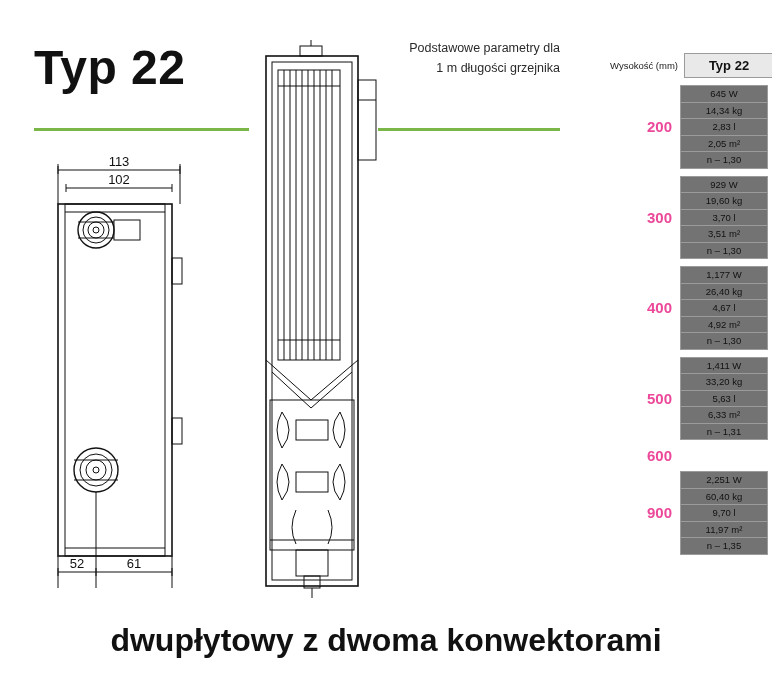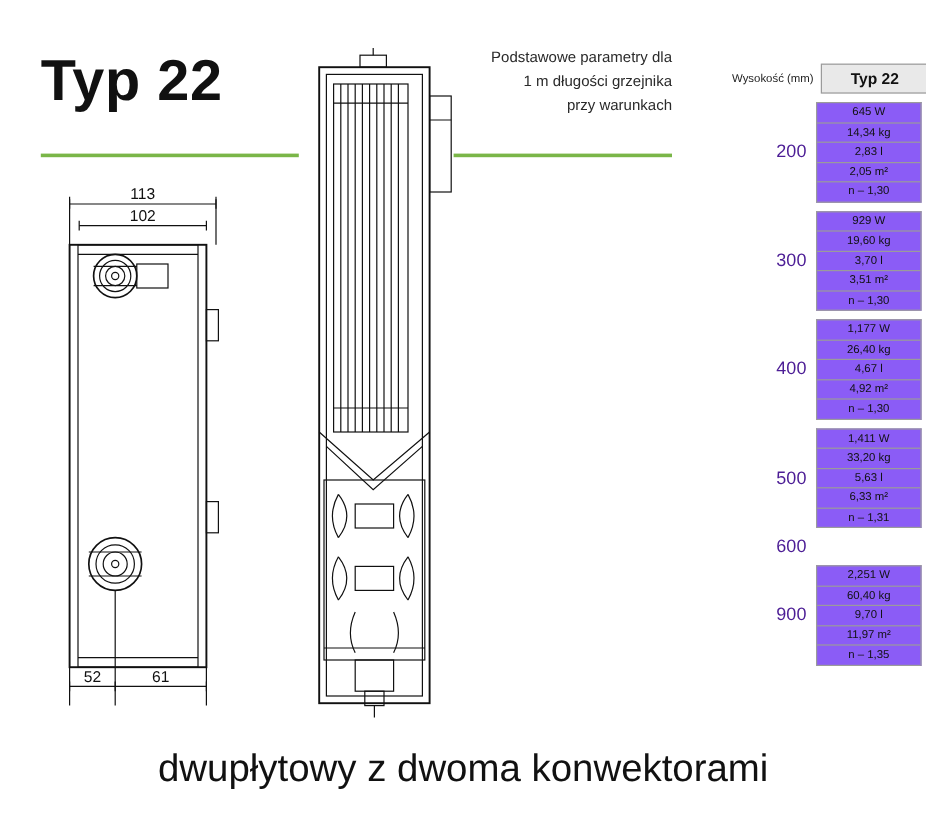--- a/index.html
+++ b/index.html
@@ -30,21 +30,21 @@
     text-align:right;font-size:12.5px;line-height:20px;color:#2a2a2a;
   }
   .caption-rule{
     position:absolute;left:378px;top:128px;width:182px;height:3px;
     background:#7ab648;
   }
 
   
   .footer{
     position:absolute;left:0;top:622px;width:772px;text-align:center;
-    font-size:32px;font-weight:normal;color:#111;letter-spacing:0px;
+    font-size:32px;font-weight:bold;color:#111;letter-spacing:0px;
   }
 
   
   .draw{position:absolute;}
   svg{display:block;}
 
   
   .table{
     position:absolute;left:600px;top:52px;width:174px;
   }
@@ -58,41 +58,40 @@
     width:88px;height:23px;background:#e9e9e9;border:1px solid #9b9b9b;
     display:flex;align-items:center;justify-content:center;
     font-size:13px;font-weight:bold;color:#111;
   }
   .grp{
     display:flex;align-items:stretch;margin-top:7px;
   }
   .grp .ht{
     width:80px;display:flex;align-items:center;justify-content:flex-end;
     padding-right:8px;box-sizing:border-box;
-    font-size:15px;font-weight:normal;color:#4c1d95;
-  }
-  .vals{width:88px;border:1px solid #9b9b9b;border-bottom:none;box-sizing:border-box;background:#8b5cf6;}
+    font-size:15px;font-weight:bold;color:#ec4899;
+  }
+  .vals{width:88px;border:1px solid #9b9b9b;border-bottom:none;box-sizing:border-box;background:#737373;}
   .vals .row{
     height:15.5px;border-bottom:1px solid #9b9b9b;
     display:flex;align-items:center;justify-content:center;
     font-size:9.5px;color:#111;
   }
 </style>
 </head>
 <body>
 
 <div class="page">
 
   <div class="title">Typ 22</div>
   <div class="title-rule"></div>
 
   <div class="caption">
     <div>Podstawowe parametry dla</div>
     <div>1 m długości grzejnika</div>
-    <div>przy warunkach</div>
   </div>
   <div class="caption-rule"></div>
 
   <div class="draw" style="left:28px;top:140px;">
     <svg width="210" height="450" viewBox="0 0 210 450">
       <g stroke="#111" fill="none" stroke-width="1">
 
         <line x1="30" y1="30" x2="152" y2="30"></line>
         <path d="M30 26 l0 8 M152 26 l0 8" stroke-width="1"></path>
 

